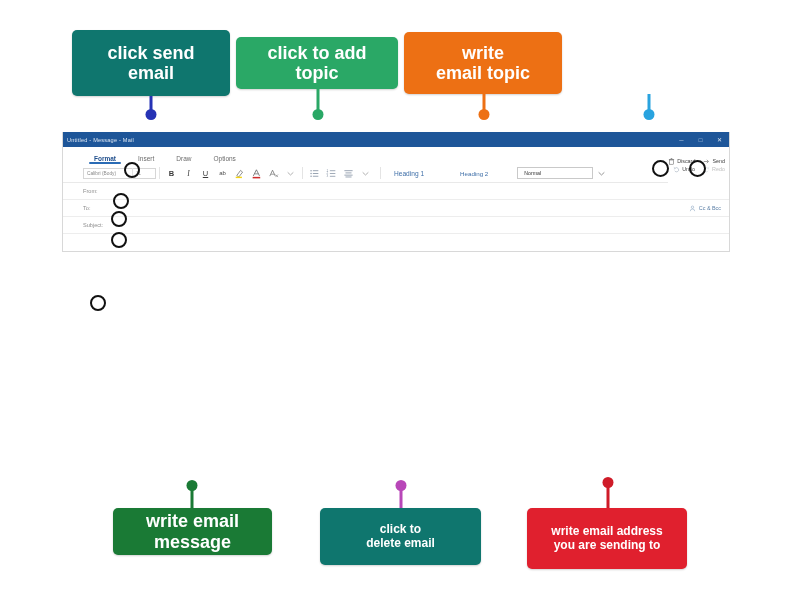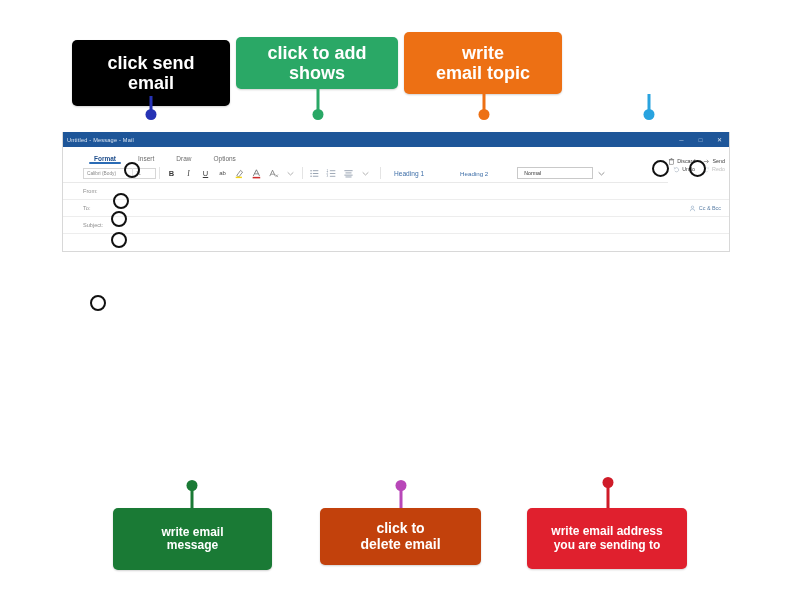--- a/index.html
+++ b/index.html
@@ -153,28 +153,28 @@
     border: 2.2px solid #111111;
     border-radius: 50%;
     background: transparent;
   }
 </style>
 </head>
 <body>
 
 <div id="stage">
 
-  <div class="anno" style="left: 72px; top: 30px; width: 158px; height: 66px; font-size: 18px; background: #000000; margin-top: 10px;">click send
+  <div class="anno" style="left: 72px; top: 30px; width: 158px; height: 66px; font-size: 18px; background: #0f766e;">click send
 email</div>
   <div class="conn" style="left:145px; top:96px; width:11px; height:24px;">
     <div class="stem" style="top:0; height:17px; background:#2633b5;"></div>
     <div class="knob" style="top:13px; background:#2633b5;"></div>
   </div>
 
-  <div class="anno" style="left: 236px; top: 37px; width: 162px; height: 52px; font-size: 18px; background: rgb(42, 168, 102);">click to add shows</div>
+  <div class="anno" style="left: 236px; top: 37px; width: 162px; height: 52px; font-size: 18px; background: rgb(42, 168, 102);">click to add topic</div>
   <div class="conn" style="left:312px; top:89px; width:11px; height:32px;">
     <div class="stem" style="top:0; height:24px; background:#2aa866;"></div>
     <div class="knob" style="top:20px; background:#2aa866;"></div>
   </div>
 
   <div class="anno" style="left: 404px; top: 32px; width: 158px; height: 62px; font-size: 18px; background: rgb(237, 112, 20);">write
 email topic</div>
   <div class="conn" style="left:478px; top:94px; width:11px; height:27px;">
     <div class="stem" style="top:0; height:19px; background:#ed7014;"></div>
     <div class="knob" style="top:15px; background:#ed7014;"></div>
@@ -364,28 +364,28 @@
   <div class="target" style="left:689px; top:160px; width:17px; height:17px;"></div>
   <div class="target" style="left:113px; top:193px; width:16px; height:16px;"></div>
   <div class="target" style="left:111px; top:211px; width:16px; height:16px;"></div>
   <div class="target" style="left:111px; top:232px; width:16px; height:16px;"></div>
   <div class="target" style="left:90px;  top:295px; width:16px; height:16px;"></div>
 
   <div class="conn" style="left:186px; top:480px; width:11px; height:30px;">
     <div class="knob" style="top:0; background:#1a7a35;"></div>
     <div class="stem" style="top:6px; height:24px; background:#1a7a35;"></div>
   </div>
-  <div class="anno" style="left: 113px; top: 508px; width: 159px; height: 62px; font-size: 12px; background: rgb(26, 122, 53);">write email
+  <div class="anno" style="left: 113px; top: 508px; width: 159px; height: 47px; font-size: 18px; background: rgb(26, 122, 53);">write email
 message</div>
 
   <div class="conn" style="left:395px; top:480px; width:11px; height:30px;">
     <div class="knob" style="top:0; background:#b847b8;"></div>
     <div class="stem" style="top:6px; height:24px; background:#b847b8;"></div>
   </div>
-  <div class="anno" style="left: 320px; top: 508px; width: 161px; height: 57px; font-size: 14px; background: #c2410c;">click to
+  <div class="anno" style="left: 320px; top: 508px; width: 161px; height: 57px; font-size: 12px; background: #0f766e;">click to
 delete email</div>
 
   <div class="conn" style="left:602px; top:477px; width:11px; height:33px;">
     <div class="knob" style="top:0; background:#cf1b28;"></div>
     <div class="stem" style="top:6px; height:27px; background:#cf1b28;"></div>
   </div>
   <div class="anno" style="left: 527px; top: 508px; width: 160px; height: 61px; font-size: 12px; background: rgb(224, 32, 46);">write email address
 you are sending to</div>
 
 </div>

